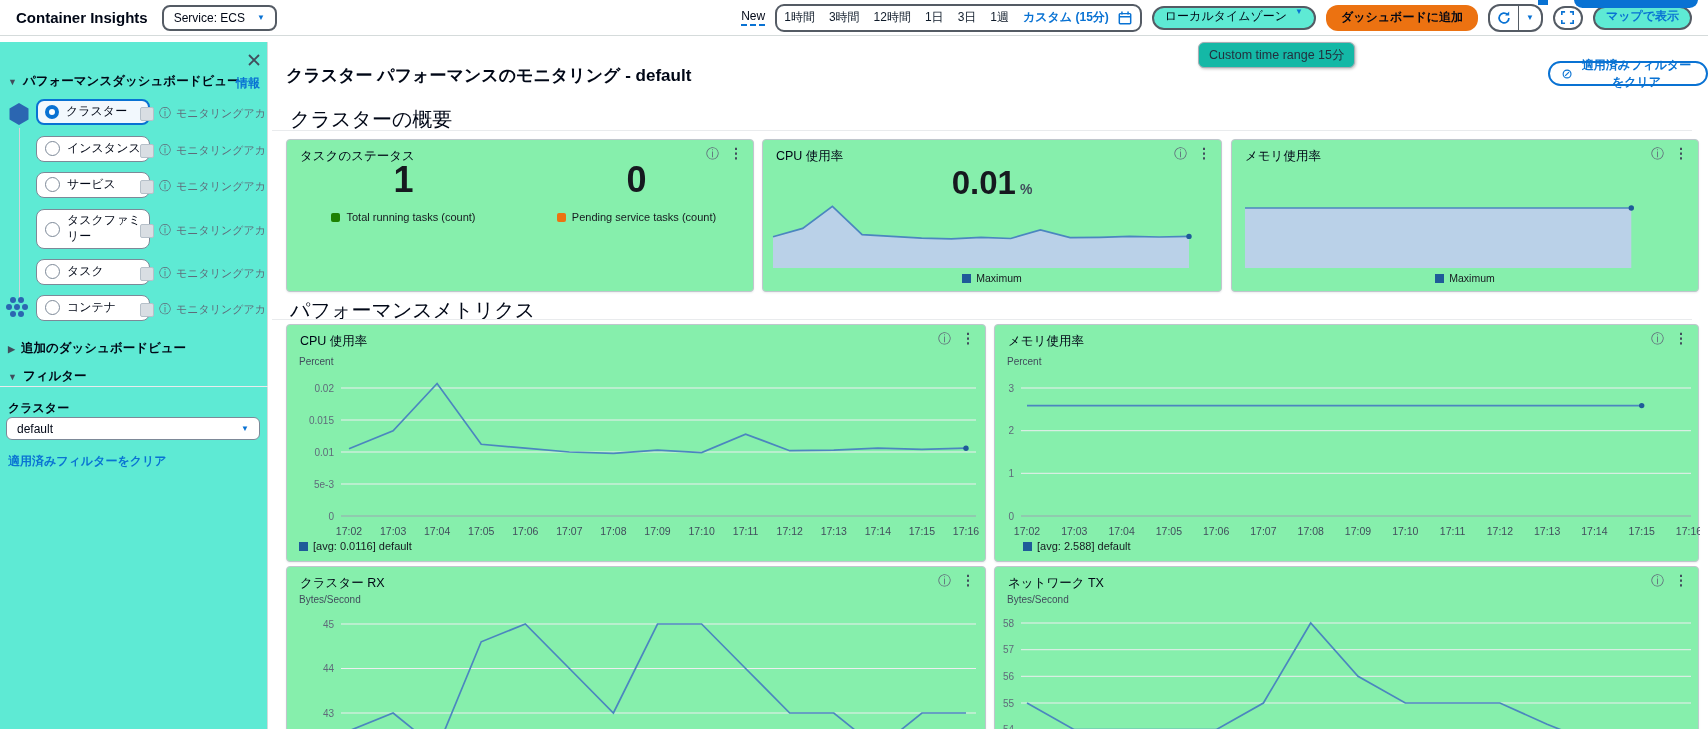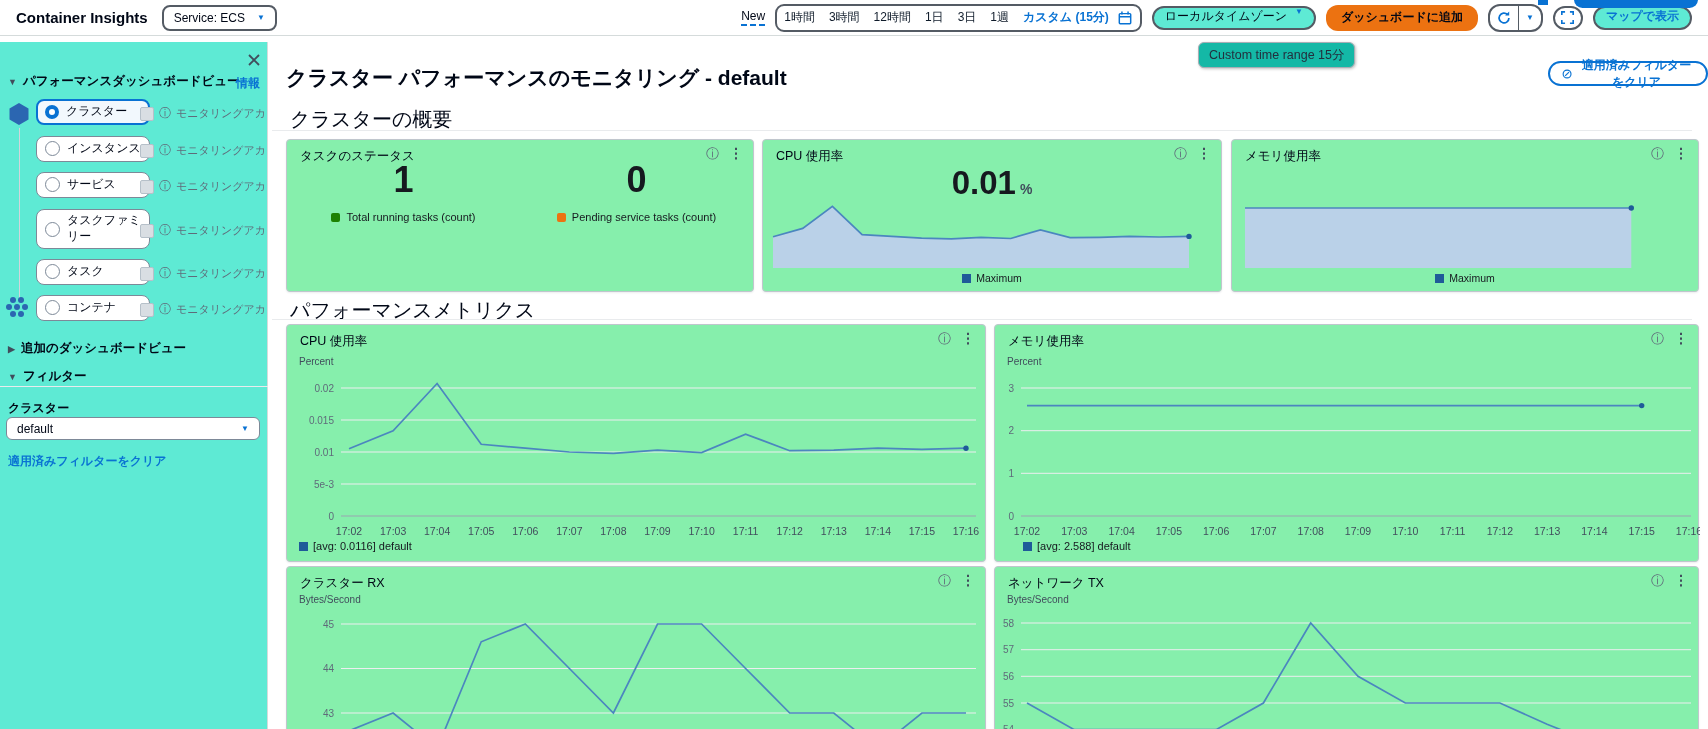--- a/index.html
+++ b/index.html
@@ -60,21 +60,21 @@
   .mon .ic{font-size:12px;color:#5f6b7a;flex:none}
   .mon .lb{font-size:11px;color:#5f6b7a}
   .divider{position:absolute;background:#e9ebed;height:1px}
   .sb-label{position:absolute;left:8px;font-size:12px;font-weight:bold;color:#000716}
   .select{position:absolute;left:6px;top:375px;width:254px;height:23px;border:1px solid #7d8998;
           border-radius:6px;background:#fff;display:flex;align-items:center;justify-content:space-between;
           padding:0 10px;font-size:12px;cursor:pointer;box-sizing:border-box}
   .clearlink{position:absolute;left:8px;top:411px;font-size:12px;font-weight:bold;color:#0972d3;
              text-decoration:none;cursor:pointer}
   
-  .main-title{position:absolute;left:286px;top:64px;font-size:21px;font-weight:bold}
+  .main-title{position:absolute;left:286px;top:64px;font-size:17px;font-weight:bold}
   .related-btn{position:absolute;left:1548px;top:61px;height:25px;border:2px solid #0972d3;
                border-radius:13px;background:#fff;display:flex;align-items:center;gap:7px;
                padding:0 12px;font-size:12px;font-weight:bold;color:#0972d3;cursor:pointer}
   .sect{position:absolute;font-size:20px;color:#000716;cursor:pointer}
   .card{position:absolute;background:#86efac;border:1px solid #c0c6cd;border-radius:4px;
         box-sizing:border-box;box-shadow:0 1px 2px rgba(0,28,36,.08)}
   .card-title{position:absolute;left:13px;top:8px;font-size:12.5px;color:#000716}
   .card-icons{position:absolute;right:10px;top:6px;display:flex;align-items:center;gap:10px}
   .ibtn{border:none;background:none;padding:0;cursor:pointer;font-size:13px;color:#5f6b7a;line-height:1}
   .kebab{font-size:14px;color:#414d5c;font-weight:bold}

